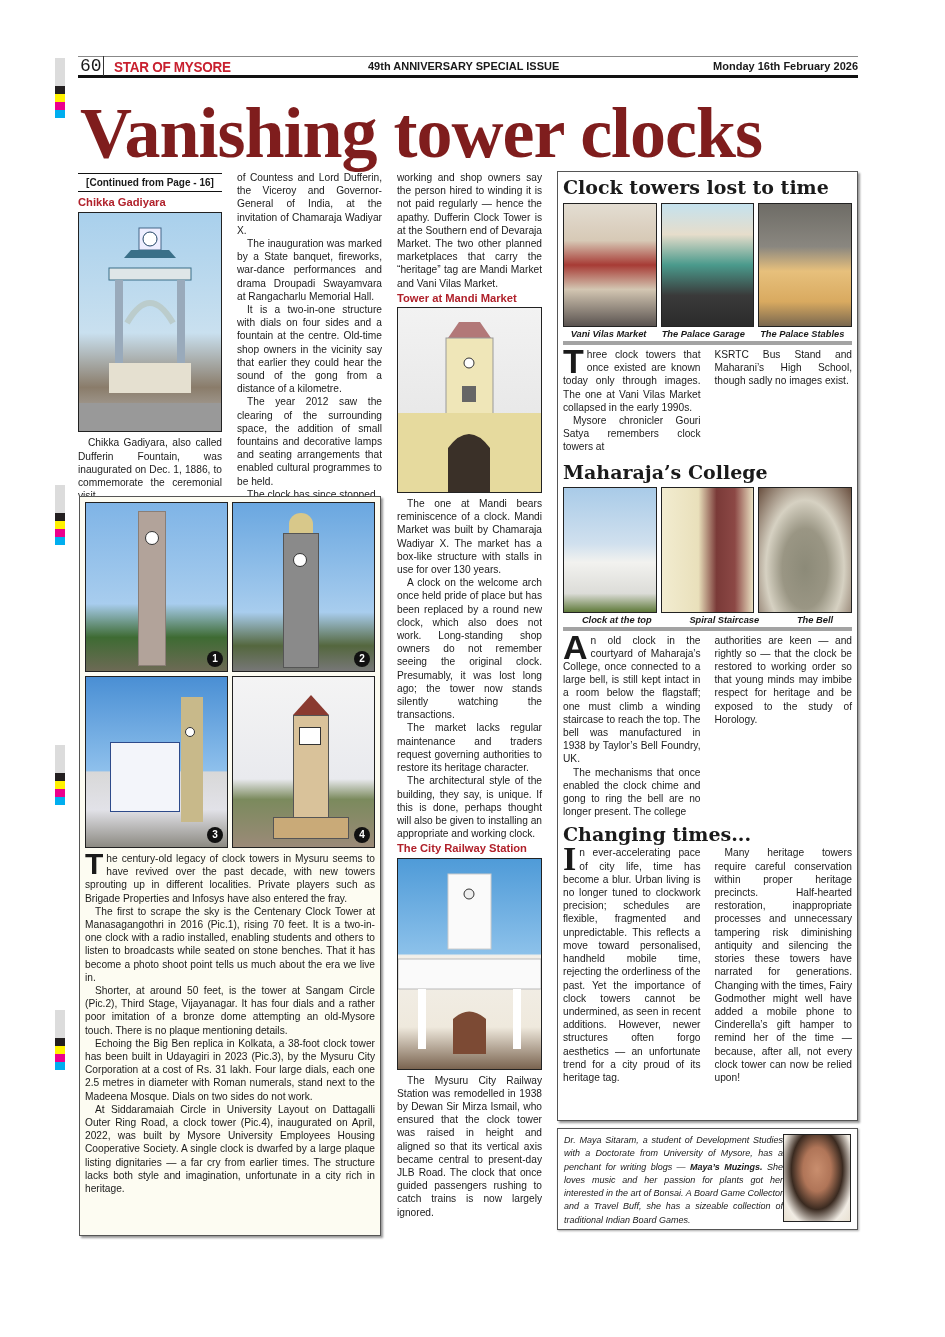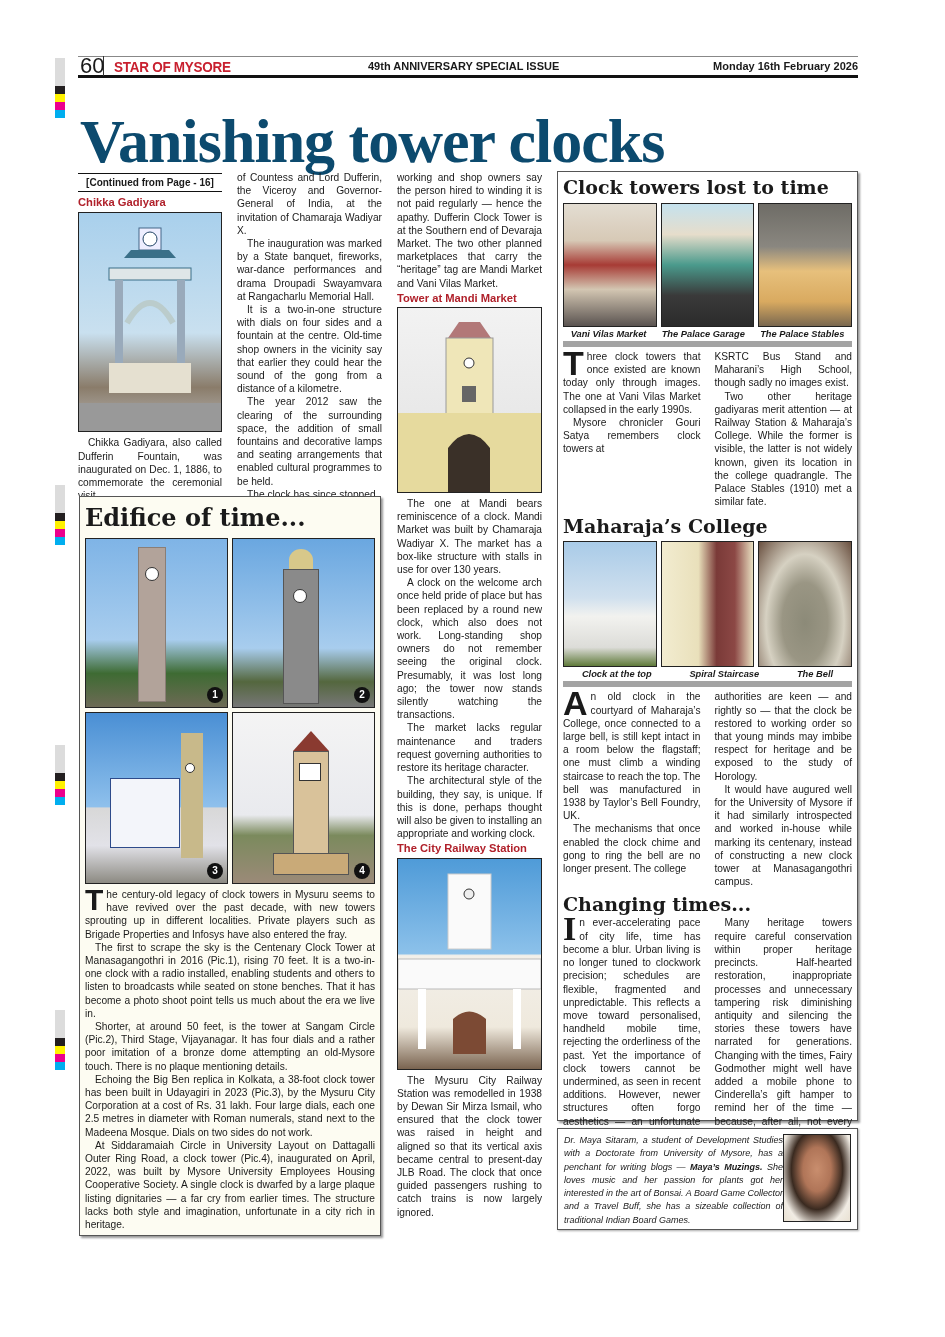--- a/index.html
+++ b/index.html
@@ -4,33 +4,33 @@
 <style>
 *{box-sizing:border-box;margin:0;padding:0}
 body{width:945px;height:1337px;background:#fff;position:relative;font-family:"Liberation Sans",sans-serif;color:#1a1a1a;overflow:hidden}
 .reg{position:absolute;left:55px;width:10px}
 .reg .g{height:28px;background:#dcdcdc}
 .reg .k{height:8px;background:#231f20}
 .reg .y{height:8px;background:#fff200}
 .reg .m{height:8px;background:#ec008c}
 .reg .c{height:8px;background:#00aeef}
 .masthead{position:absolute;left:78px;top:56px;width:780px;height:22px;border-top:1px solid #888;border-bottom:3px solid #111;display:flex;align-items:center}
-.pgno{font-family:Liberation Sans, sans-serif;font-size:22px;width:26px;border-right:1px solid #333;height:20px;line-height:20px;padding-left:2px}
+.pgno{font-family:Liberation Mono, monospace;font-size:18px;width:26px;border-right:1px solid #333;height:20px;line-height:20px;padding-left:2px}
 .brand{color:#c8202f;font-weight:bold;font-size:15px;margin-left:10px;letter-spacing:-0.3px;transform:scaleX(0.9);transform-origin:left}
 .issue{position:absolute;left:290px;font-size:11px;font-weight:bold}
 .date{position:absolute;right:0;font-size:11px;font-weight:bold}
-.headline{position:absolute;left:80px;top:97px;width:790px;font-family:"Liberation Serif",serif;font-size:62px;font-weight:bold;color:#0c4a6e;letter-spacing:-1px;line-height:88px;white-space:nowrap}
+.headline{position:absolute;left:80px;top:89px;width:790px;font-family:"Liberation Serif",serif;font-size:72px;font-weight:bold;color:#7f1d1d;letter-spacing:-1px;line-height:88px;white-space:nowrap}
 .col{position:absolute;font-size:10.2px;line-height:13.2px;text-align:justify;hyphens:auto}
 .col p{text-indent:10px}
 .subhead-red{color:#b0212b;font-weight:bold;font-size:11.2px;text-align:left;margin:2px 0}
 .photo{border:1px solid #222;position:relative;overflow:hidden}
 .cont{font-size:10px;font-weight:bold;text-align:center;border-top:1.5px solid #111;border-bottom:1.5px solid #111;padding:2px 0;margin-bottom:4px}
 .box{position:absolute;border:1px solid #555;box-shadow:2px 2px 2px #999;background:#fff}
 .boxhead{font-family:"DejaVu Serif",serif;font-weight:bold;font-size:19px;line-height:24px;color:#1a1a1a}
-.caps{display:flex;justify-content:space-around;font-style:italic;font-weight:bold;font-size:9.3px;border-bottom:6px solid #a3a3a3;padding:2px 0;margin-bottom:3px}
+.caps{display:flex;justify-content:space-around;font-style:italic;font-weight:bold;font-size:9.3px;border-bottom:4px solid #a3a3a3;padding:2px 0;margin-bottom:3px}
 .twocol{display:flex;gap:14px}
 .twocol>div{flex:1;font-size:10.2px;line-height:13.2px;text-align:justify}
 .twocol p{text-indent:10px}
 .drop{float:left;font-size:30px;line-height:24px;font-weight:bold;margin-right:3px;font-family:"Liberation Sans",sans-serif}
 .dropserif{float:left;font-size:30px;line-height:24px;font-weight:bold;margin-right:3px;font-family:"Liberation Serif",serif}
 .badge{position:absolute;right:4px;bottom:4px;width:16px;height:16px;border-radius:50%;background:#111;color:#fff;font-size:10px;font-weight:bold;text-align:center;line-height:16px}
 .grid4{display:grid;grid-template-columns:1fr 1fr;gap:4px}
 </style>
 </head>
 <body>
@@ -124,21 +124,20 @@
       <rect x="0" y="100" width="143" height="30" fill="#fafafa" stroke="#bbb"></rect>
       <rect x="20" y="130" width="8" height="60" fill="#fff"></rect>
       <rect x="115" y="130" width="8" height="60" fill="#fff"></rect>
       <path d="M55 195 L55 160 Q71 145 88 160 L88 195 Z" fill="#7c4a34"></path>
     </svg>
   </div>
   <p>The Mysuru City Railway Station was remodelled in 1938 by Dewan Sir Mirza Ismail, who ensured that the clock tower was raised in height and aligned so that its vertical axis became central to present-day JLB Road. The clock that once guided passengers rushing to catch trains is now largely ignored.</p>
 </div>
 
 <div class="box" style="left:79px;top:496px;width:302px;height:740px;background:#fdfcf2;padding:3px 5px">
-  <div class="boxhead" style="font-size:24px;line-height:36px">Edifice of time...</div>
   <div class="grid4" style="margin-top:2px">
     <div class="photo" style="height:170px;background:linear-gradient(180deg,#7fb4e6 0%,#a8cdee 60%,#3e6b33 80%,#6d6a55 100%)">
       <div style="position:absolute;left:52px;top:8px;width:28px;height:155px;background:#b2a39a;border:1px solid #8a7e76"></div>
       <div style="position:absolute;left:59px;top:28px;width:14px;height:14px;border-radius:50%;background:#fff;border:1px solid #333"></div>
       <span class="badge">1</span>
     </div>
     <div class="photo" style="height:170px;background:linear-gradient(180deg,#6aa7e0 0%,#a8cdee 65%,#54673e 85%,#777 100%)">
       <div style="position:absolute;left:56px;top:10px;width:24px;height:22px;border-radius:50% 50% 0 0;background:#d8c88a"></div>
       <div style="position:absolute;left:50px;top:30px;width:36px;height:135px;background:#8a8a8a;border:1px solid #555"></div>
       <div style="position:absolute;left:60px;top:50px;width:14px;height:14px;border-radius:50%;background:#fff;border:1px solid #333"></div>
@@ -179,42 +178,40 @@
     <span>The Palace Garage</span>
     <span>The Palace Stables</span>
   </div>
   <div class="twocol">
     <div>
       <p style="text-indent:0"><span class="drop" style="font-size:34px;line-height:26px">T</span><span>hree clock towers that once existed are known today only through images. The one at Vani Vilas Market collapsed in the early 1990s.</span></p>
       <p>Mysore chronicler Gouri Satya remembers clock towers at</p>
     </div>
     <div>
       <p style="text-indent:0">KSRTC Bus Stand and Maharani’s High School, though sadly no images exist.</p>
-      <p>Two other heritage gadiyaras merit attention — at Railway Station &amp; Maharaja’s College. While the former is visible, the latter is not widely known, given its location in the college quadrangle. The Palace Stables (1910) met a similar fate.</p>
     </div>
   </div>
   <div class="boxhead" style="margin-top:6px">Maharaja’s College</div>
   <div style="display:flex;gap:4px;margin-top:3px">
     <div class="photo" style="flex:1;height:126px;background:linear-gradient(180deg,#a9cbe8 0%,#d0e0ee 45%,#f2f2ef 60%,#dcdcd8 85%,#5f7a3a 100%)"></div>
     <div class="photo" style="flex:1;height:126px;background:linear-gradient(90deg,#f2ecd0 0%,#e9e0bb 40%,#7a3a38 60%,#8c4845 80%,#e8dfc0 100%)"></div>
     <div class="photo" style="flex:1;height:126px;background:radial-gradient(ellipse at 50% 65%,#8c8a78 0%,#9a9684 35%,#d6d1c2 60%,#6a5040 100%)"></div>
   </div>
   <div class="caps">
     <span>Clock at the top</span>
     <span>Spiral Staircase</span>
     <span>The Bell</span>
   </div>
   <div class="twocol">
     <div>
       <p style="text-indent:0"><span class="drop" style="font-size:34px;line-height:26px">A</span><span>n old clock in the courtyard of Maharaja’s College, once connected to a large bell, is still kept intact in a room below the flagstaff; one must climb a winding staircase to reach the top. The bell was manufactured in 1938 by Taylor’s Bell Foundry, UK.</span></p>
       <p>The mechanisms that once enabled the clock chime and gong to ring the bell are no longer present. The college</p>
     </div>
     <div>
       <p style="text-indent:0">authorities are keen — and rightly so — that the clock be restored to working order so that young minds may imbibe respect for heritage and be exposed to the study of Horology.</p>
-      <p>It would have augured well for the University of Mysore if it had similarly introspected and worked in-house while marking its centenary, instead of constructing a new clock tower at Manasagangothri campus.</p>
     </div>
   </div>
   <div class="boxhead" style="margin-top:4px">Changing times...</div>
   <div class="twocol">
     <div>
       <p style="text-indent:0"><span class="dropserif" style="font-size:34px;line-height:26px">I</span><span>n ever-accelerating pace of city life, time has become a blur. Urban living is no longer tuned to clockwork precision; schedules are flexible, fragmented and unpredictable. This reflects a move toward personalised, handheld mobile time, rejecting the orderliness of the past. Yet the importance of clock towers cannot be undermined, as seen in recent additions. However, newer structures often forgo aesthetics — an unfortunate trend for a city proud of its heritage tag.</span></p>
     </div>
     <div>
       <p>Many heritage towers require careful conservation within proper heritage precincts. Half-hearted restoration, inappropriate processes and unnecessary tampering risk diminishing antiquity and silencing the stories these towers have narrated for generations. Changing with the times, Fairy Godmother might well have added a mobile phone to Cinderella’s gift hamper to remind her of the time — because, after all, not every clock tower can now be relied upon!</p>
     </div>

